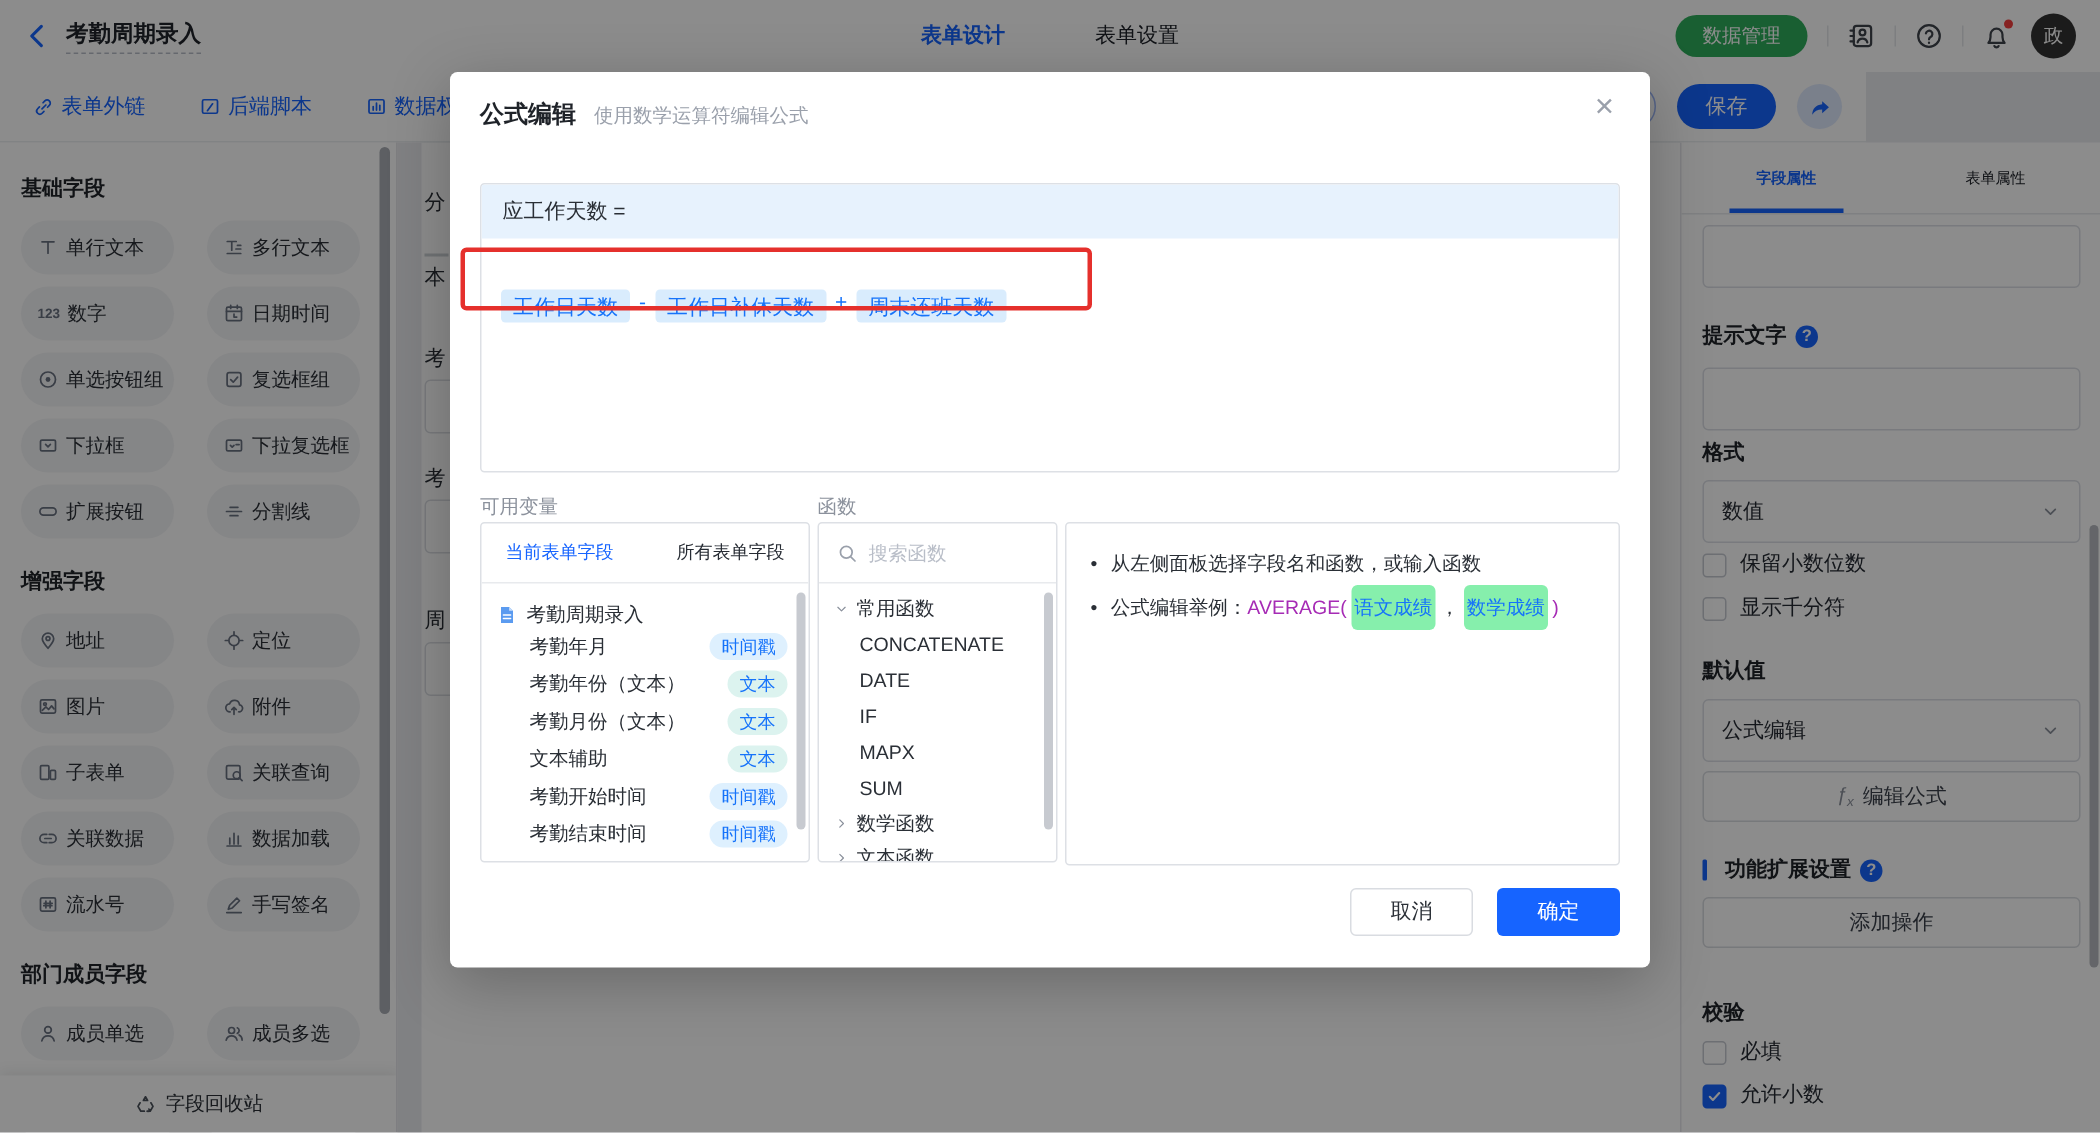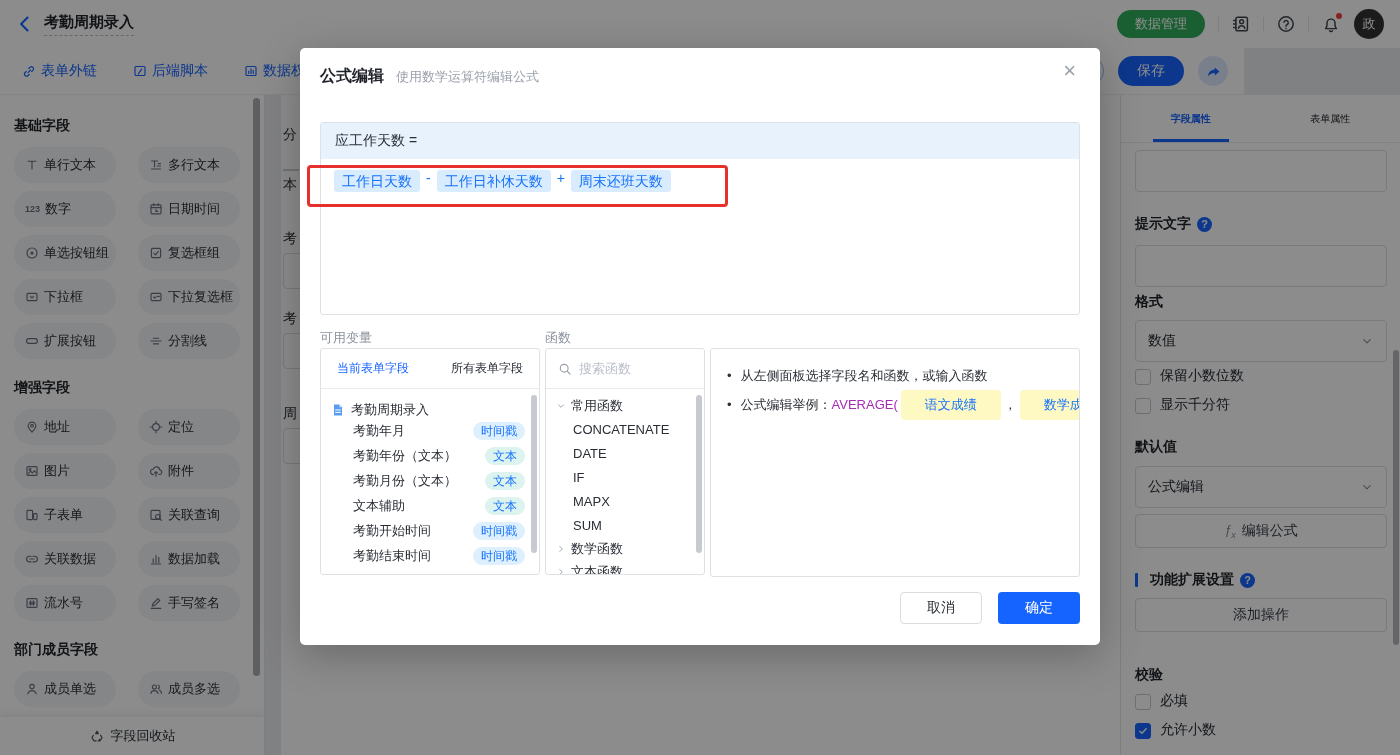--- a/index.html
+++ b/index.html
@@ -84,21 +84,21 @@
 
   
   .mask{position:absolute;inset:0;background:rgba(0,0,0,0.45);z-index:50}
   .modal{position:absolute;left:300px;top:48px;width:800px;height:597px;background:#fff;border-radius:5px;box-shadow:0 10px 40px rgba(0,0,0,.25);z-index:60}
   .m-head{position:absolute;left:20px;top:18px;display:flex;align-items:baseline;gap:12px}
   .m-title{font-size:16px;font-weight:bold;color:#1f2329}
   .m-sub{font-size:13px;color:#9aa0ab}
   .m-close{position:absolute;right:24px;top:12px;font-size:22px;color:#9aa0ab;cursor:pointer;line-height:1}
   .fx-box{position:absolute;left:20px;top:74px;width:760px;height:193px;border:1px solid #dde0e5;border-radius:3px;overflow:hidden}
   .fx-strip{height:36px;background:#e7f2fd;display:flex;align-items:center;padding:0 14px;font-size:14px;color:#2a2f36}
-  .fx-body{padding:11px 13px;display:flex;align-items:flex-start;flex-wrap:wrap}
+  .fx-body{padding:34px 13px;display:flex;align-items:flex-start;flex-wrap:wrap}
   .chip{background:#d9ecfd;color:#1673fa;font-size:14px;padding:2px 8px;border-radius:3px;line-height:18px;cursor:pointer}
   .op{color:#1673fa;font-size:14px;margin:0 6px}
   .m-seclabel{position:absolute;top:281px;font-size:13px;color:#8b919c}
   .panel{position:absolute;top:300px;border:1px solid #dde0e5;border-radius:3px;background:#fff;overflow:hidden}
   .vars{left:20px;width:220px;height:227px}
   .fns{left:245px;width:160px;height:227px}
   .help{left:410px;width:370px;height:229px}
   .p-tabs{height:40px;display:flex;align-items:center;justify-content:space-between;padding:0 16px;border-bottom:1px solid #e8eaed}
   .p-tab{font-size:12px;color:#262b33;cursor:pointer}
   .p-tab.active{color:#1664ff}
@@ -114,39 +114,43 @@
   .searchrow input{border:none;outline:none;width:100%;font-size:13px;color:#262b33;font-family:inherit}
   .searchrow input::placeholder{color:#b9bec8}
   .fnlist{padding:5px 0}
   .g-row{height:23px;display:flex;align-items:center;gap:5px;padding:0 10px;font-size:13px;color:#2a2f36;cursor:pointer}
   .g-row .ic{color:#8b919c}
   .fn-item{height:24px;display:flex;align-items:center;padding-left:27px;font-size:13px;color:#2a2f36;cursor:pointer}
   .help-inner{padding:13px 16px;font-size:13px;color:#2a2f36}
   .h-line{display:flex;align-items:center;line-height:28px;white-space:nowrap}
   .h-line .bullet{margin-right:9px;font-size:13px}
   .h-fn{color:#a62bb5}
-  .h-chip{background:#fef9c3;color:#1673fa;padding:1px 24px;border-radius:4px;margin:0 3px}
+  .h-chip{background:#86efac;color:#1673fa;padding:1px 2px;border-radius:4px;margin:0 3px}
   .m-footer{position:absolute;right:20px;bottom:21px;display:flex;gap:16px}
   .btn-cancel{width:82px;height:32px;border:1px solid #d9dce1;border-radius:4px;background:#fff;color:#2a2f36;font-size:14px;display:flex;align-items:center;justify-content:center;cursor:pointer}
   .btn-ok{width:82px;height:32px;border-radius:4px;background:#1664ff;color:#fff;font-size:14px;display:flex;align-items:center;justify-content:center;cursor:pointer}
   .annotation{position:absolute;left:307px;top:165px;width:421px;height:42px;border:3px solid #e5302c;border-radius:4px;z-index:70;pointer-events:none}
   .doc-ic svg{width:14px;height:14px}
 </style>
 </head>
 <body>
 
 <div class="app">
 
   <div class="topbar">
     <span class="back ic big">
       <svg viewBox="0 0 14 14">
           <path d="M9 2 4 7l5 5" stroke-width="1.6"></path>
         </svg>
     </span>
     <span class="apptitle">考勤周期录入</span>
+    <div class="center-tabs">
+      <span class="tab active">表单设计</span>
+      <span class="tab">表单设置</span>
+    </div>
     <div class="top-right">
       <span class="btn-green">数据管理</span>
       <span class="vdiv"></span>
       <span class="tico ic big">
         <svg viewBox="0 0 14 14">
             <rect x="3" y="1.8" width="9" height="10.4" rx="1.4"></rect>
             <circle cx="7.5" cy="5.2" r="1.5"></circle>
             <path d="M5 10.3a2.6 2.6 0 0 1 5 0"></path>
             <path d="M1.3 4.2h1.8M1.3 7h1.8M1.3 9.8h1.8"></path>
           </svg>

